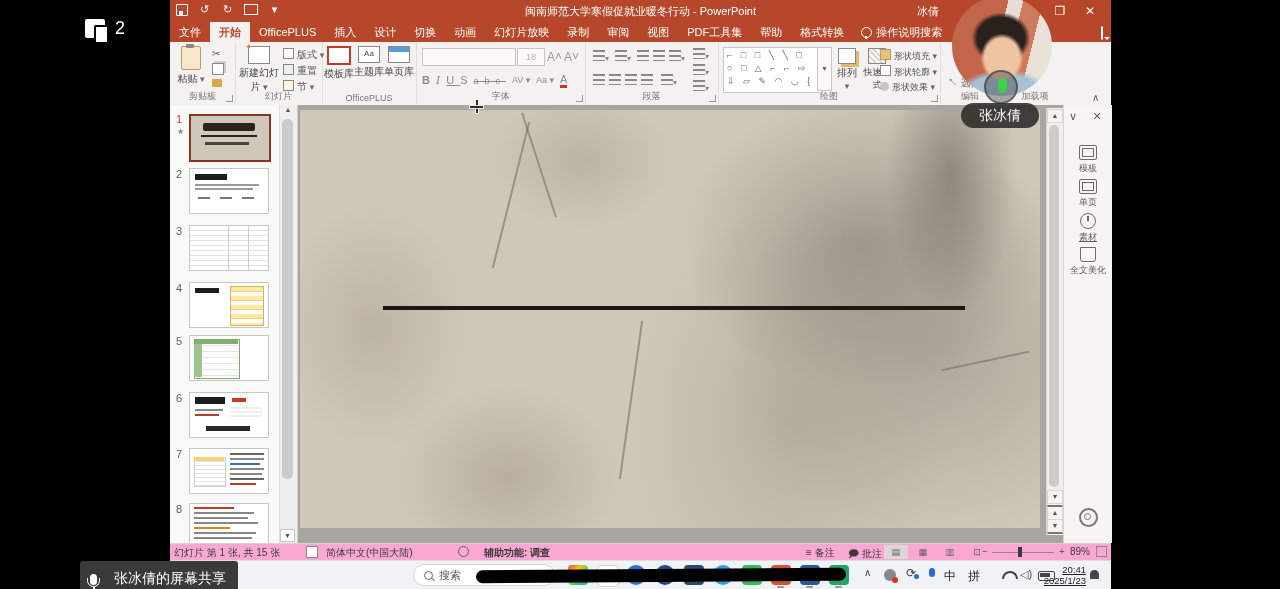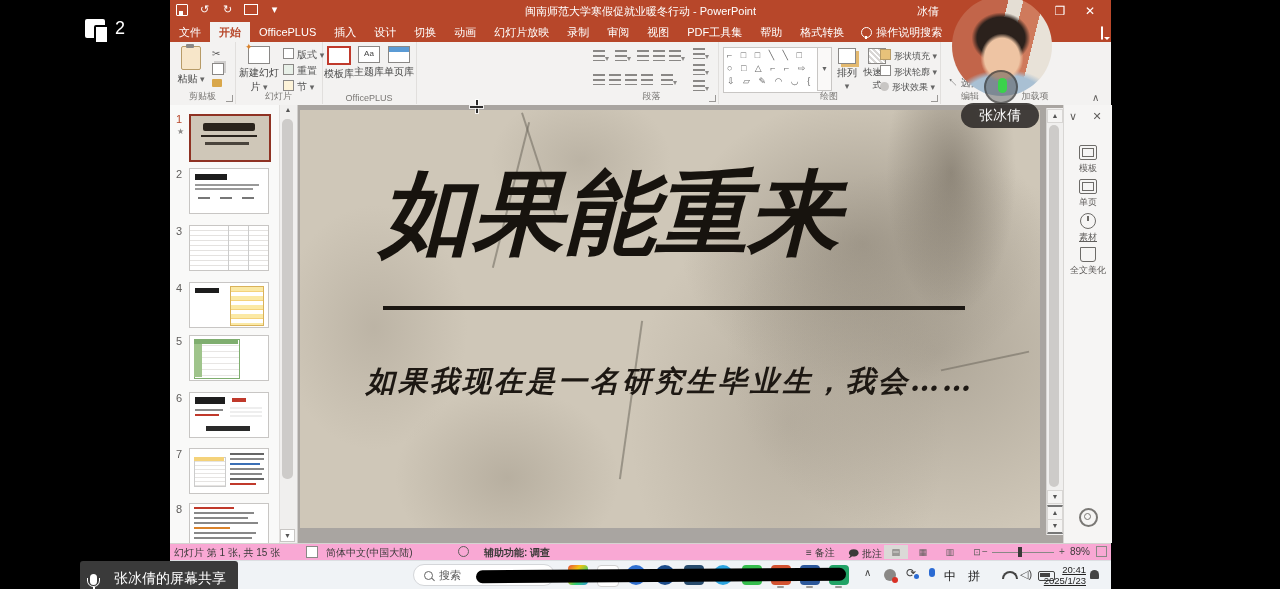--- a/index.html
+++ b/index.html
@@ -220,20 +220,34 @@
         <div class="bicon" style="width:20px;height:15px;border:1px solid #8a8886;background:#fff;font-size:8px;color:#444;line-height:14px;">Aa</div>
         <span>主题库</span>
       </div>
       <div class="bigbtn" style="left:62px;width:30px;text-align:right;">
         <div class="bicon" style="width:20px;height:15px;border:1px solid #8a8886;background:linear-gradient(#5b9bd5 0 5px,#fff 5px);"></div>
         <span>单页库</span>
       </div>
       <div class="grplbl">OfficePLUS</div>
     </div>
 
+    <div class="grp" style="left:246px;width:169px;">
+      <div class="cbox" style="position:absolute;left:6px;top:6px;width:92px;height:16px;"></div>
+      <div class="cbox" style="position:absolute;left:101px;top:6px;width:26px;height:16px;color:#b0aeac;font-size:9px;line-height:16px;text-align:center;">18</div>
+      <div class="sbtn fl" style="left:131px;top:8px;">A˄</div>
+      <div class="sbtn fl" style="left:148px;top:8px;">A˅</div>
+      <div class="sbtn" style="left:6px;top:32px;font-size:11px;color:#8d8b89;letter-spacing:6px;">
+        <b>B</b><i style="font-family:'DejaVu Serif',serif;">I</i><u>U</u><span>S</span><s style="font-size:9px;">abc</s>
+      </div>
+      <div class="sbtn" style="left:96px;top:33px;font-size:9px;color:#8d8b89;"><span>AV</span> ▾</div>
+      <div class="sbtn" style="left:120px;top:33px;font-size:9px;color:#8d8b89;"><span>Aa</span> ▾</div>
+      <div class="sbtn" style="left:144px;top:31px;font-size:11px;color:#8d8b89;border-bottom:3px solid #c0392b;"><span>A</span></div>
+      <div class="grplbl">字体</div>
+      <div class="dlg"></div>
+    </div>
 
     <div class="grp" style="left:415px;width:133px;">
       <div class="sbtn" style="left:8px;top:8px;"><span class="bars"></span><span class="dv">▾</span></div>
       <div class="sbtn" style="left:30px;top:8px;"><span class="bars"></span><span class="dv">▾</span></div>
       <div class="sbtn" style="left:52px;top:8px;"><span class="bars"></span></div>
       <div class="sbtn" style="left:68px;top:8px;"><span class="bars"></span></div>
       <div class="sbtn" style="left:84px;top:8px;"><span class="bars"></span><span class="dv">▾</span></div>
       <div class="sbtn" style="left:108px;top:6px;"><span class="bars"></span><span class="dv">▾</span></div>
       <div class="sbtn" style="left:8px;top:32px;"><span class="bars"></span></div>
       <div class="sbtn" style="left:24px;top:32px;"><span class="bars"></span></div>
@@ -342,25 +356,21 @@
       <div class="abs tsthumb"></div>
       <div class="abs" style="left:111px;top:1px;width:14px;height:10px;font-size:7px;color:#555;text-align:center;">▲</div>
       <div class="abs" style="left:110px;top:424px;width:13px;height:11px;border:1px solid #c8c6c4;background:#fff;font-size:7px;color:#555;text-align:center;line-height:11px;">▼</div>
     </div>
 
     <div class="abs slidecanvas">
       <div class="branch" style="left:210px;top:10px;width:2px;height:150px;transform:rotate(14deg);"></div>
       <div class="branch" style="left:238px;top:0;width:2px;height:110px;transform:rotate(-18deg);"></div>
       <div class="branch" style="left:330px;top:210px;width:2px;height:160px;transform:rotate(8deg);"></div>
       <div class="branch" style="left:640px;top:250px;width:90px;height:2px;transform:rotate(-12deg);"></div>
-      <div class="stitle">
-          <span>如果能重来</span>
-        </div>
       <div class="sunder"></div>
-      <div class="ssub">如果我现在是一名研究生毕业生，我会……</div>
     </div>
 
     <div class="abs vscroll"></div>
     <div class="vsbtn" style="top:4px;">▲</div>
     <div class="abs vsthumb"></div>
     <div class="vsbtn" style="top:385px;">▼</div>
     <div class="vsbtn" style="top:400px;border-top:2px solid #777;">▲</div>
     <div class="vsbtn" style="top:414px;border-bottom:2px solid #777;">▼</div>
 
     <div class="abs sidebar">

